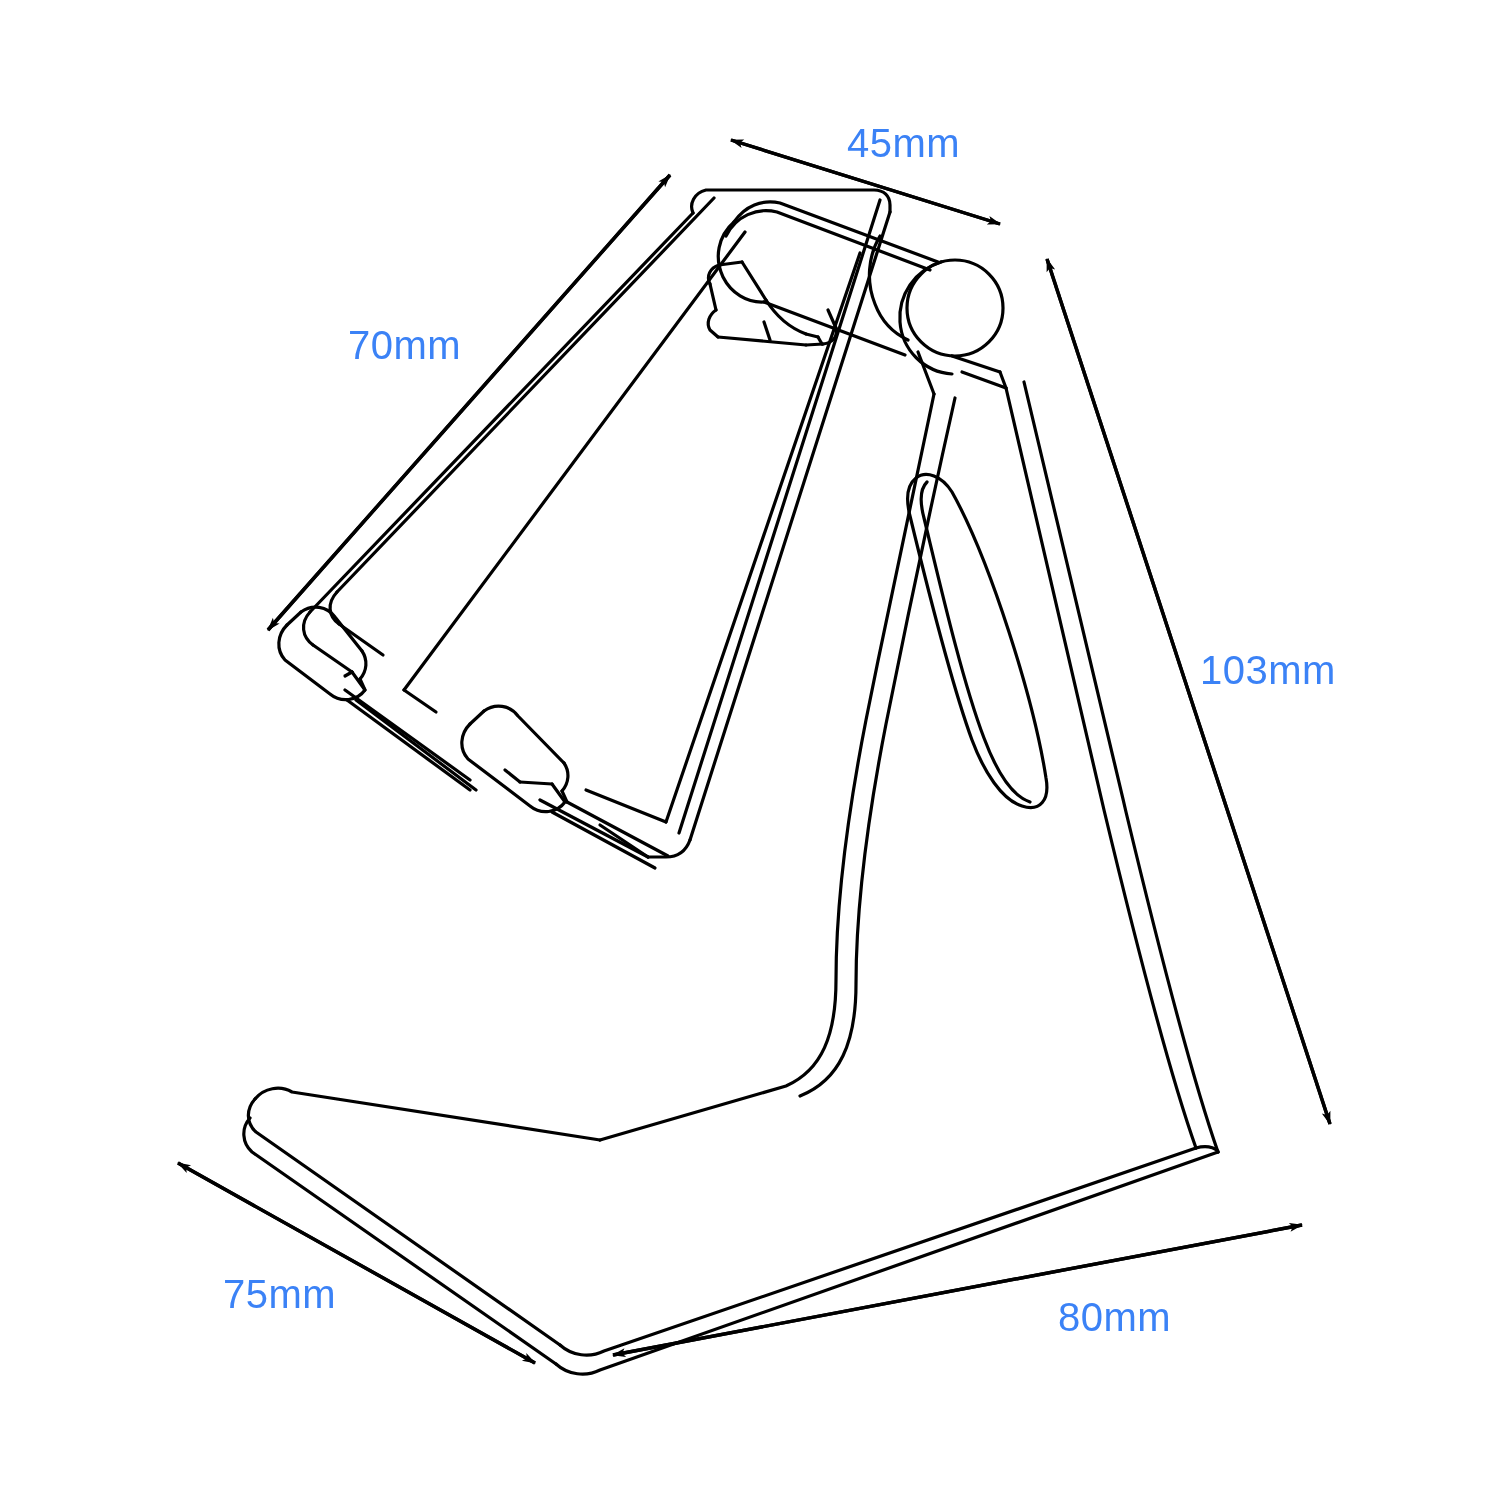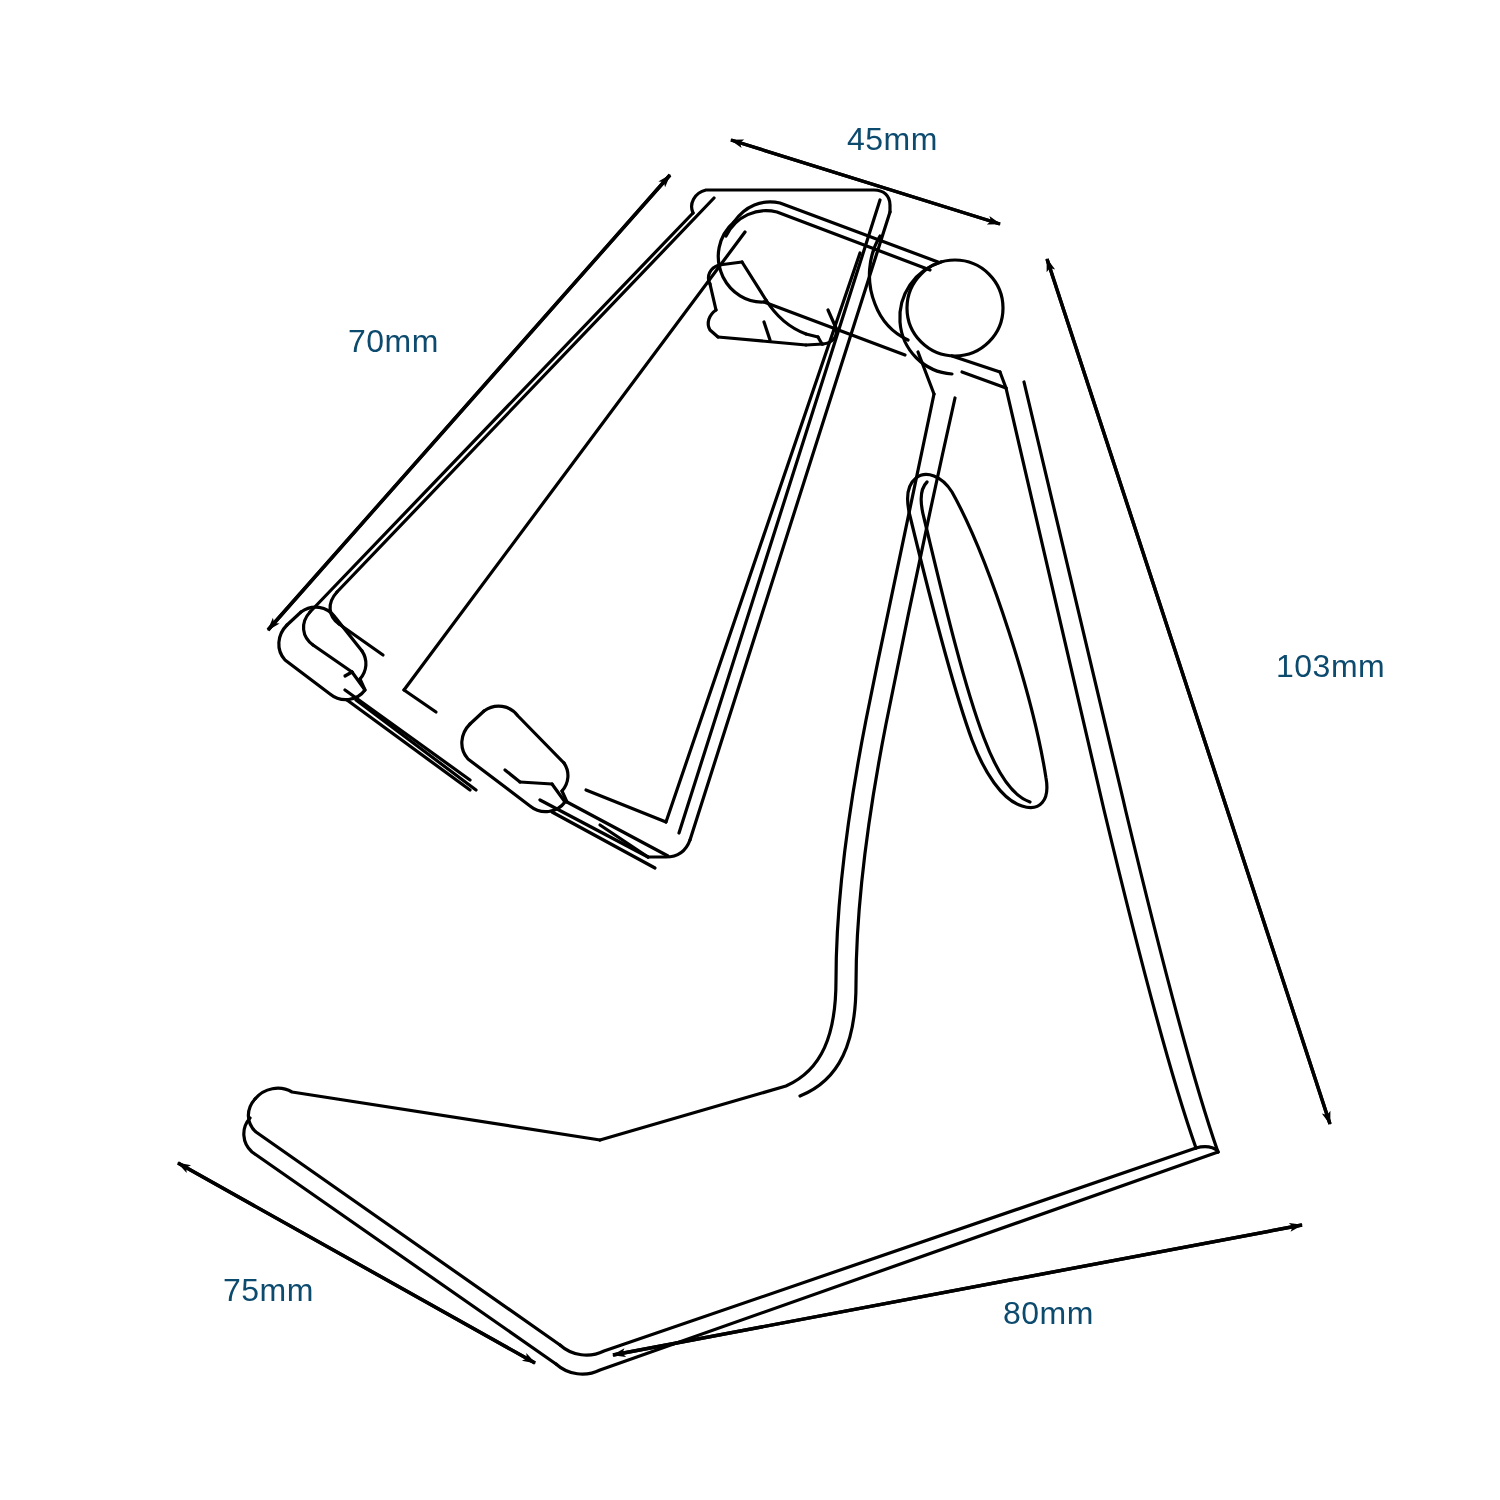--- a/index.html
+++ b/index.html
@@ -17,33 +17,33 @@
   }
   #drawing {
     position: absolute;
     left: 0;
     top: 0;
     width: 1500px;
     height: 1500px;
   }
   .dim-label {
     position: absolute;
-    color: #0c4a6e;
+    color: #3b82f6;
     font-family: "Liberation Sans", sans-serif;
-    font-size: 32px;
+    font-size: 40px;
     font-weight: 400;
     letter-spacing: 0.5px;
     white-space: nowrap;
     line-height: 1;
   }
   #label-45mm  { left: 847px;  top: 123px;  }
   #label-70mm  { left: 348px;  top: 325px;  }
-  #label-103mm { left: 1276px; top: 650px;  }
+  #label-103mm { left: 1200px; top: 650px;  }
   #label-75mm  { left: 223px;  top: 1274px; }
-  #label-80mm  { left: 1003px; top: 1297px; }
+  #label-80mm  { left: 1058px; top: 1297px; }
 </style>
 </head>
 <body>
 
 <div id="page">
 
   <svg id="drawing" viewBox="0 0 1500 1500" xmlns="http://www.w3.org/2000/svg">
     <defs>
       <marker id="ah" markerWidth="16" markerHeight="16" refX="13" refY="5.2" orient="auto" markerUnits="userSpaceOnUse">
         <path d="M0.5,0.7 L14,5.2 L0.5,9.7 L3.6,5.2 Z" fill="#000000"></path>

